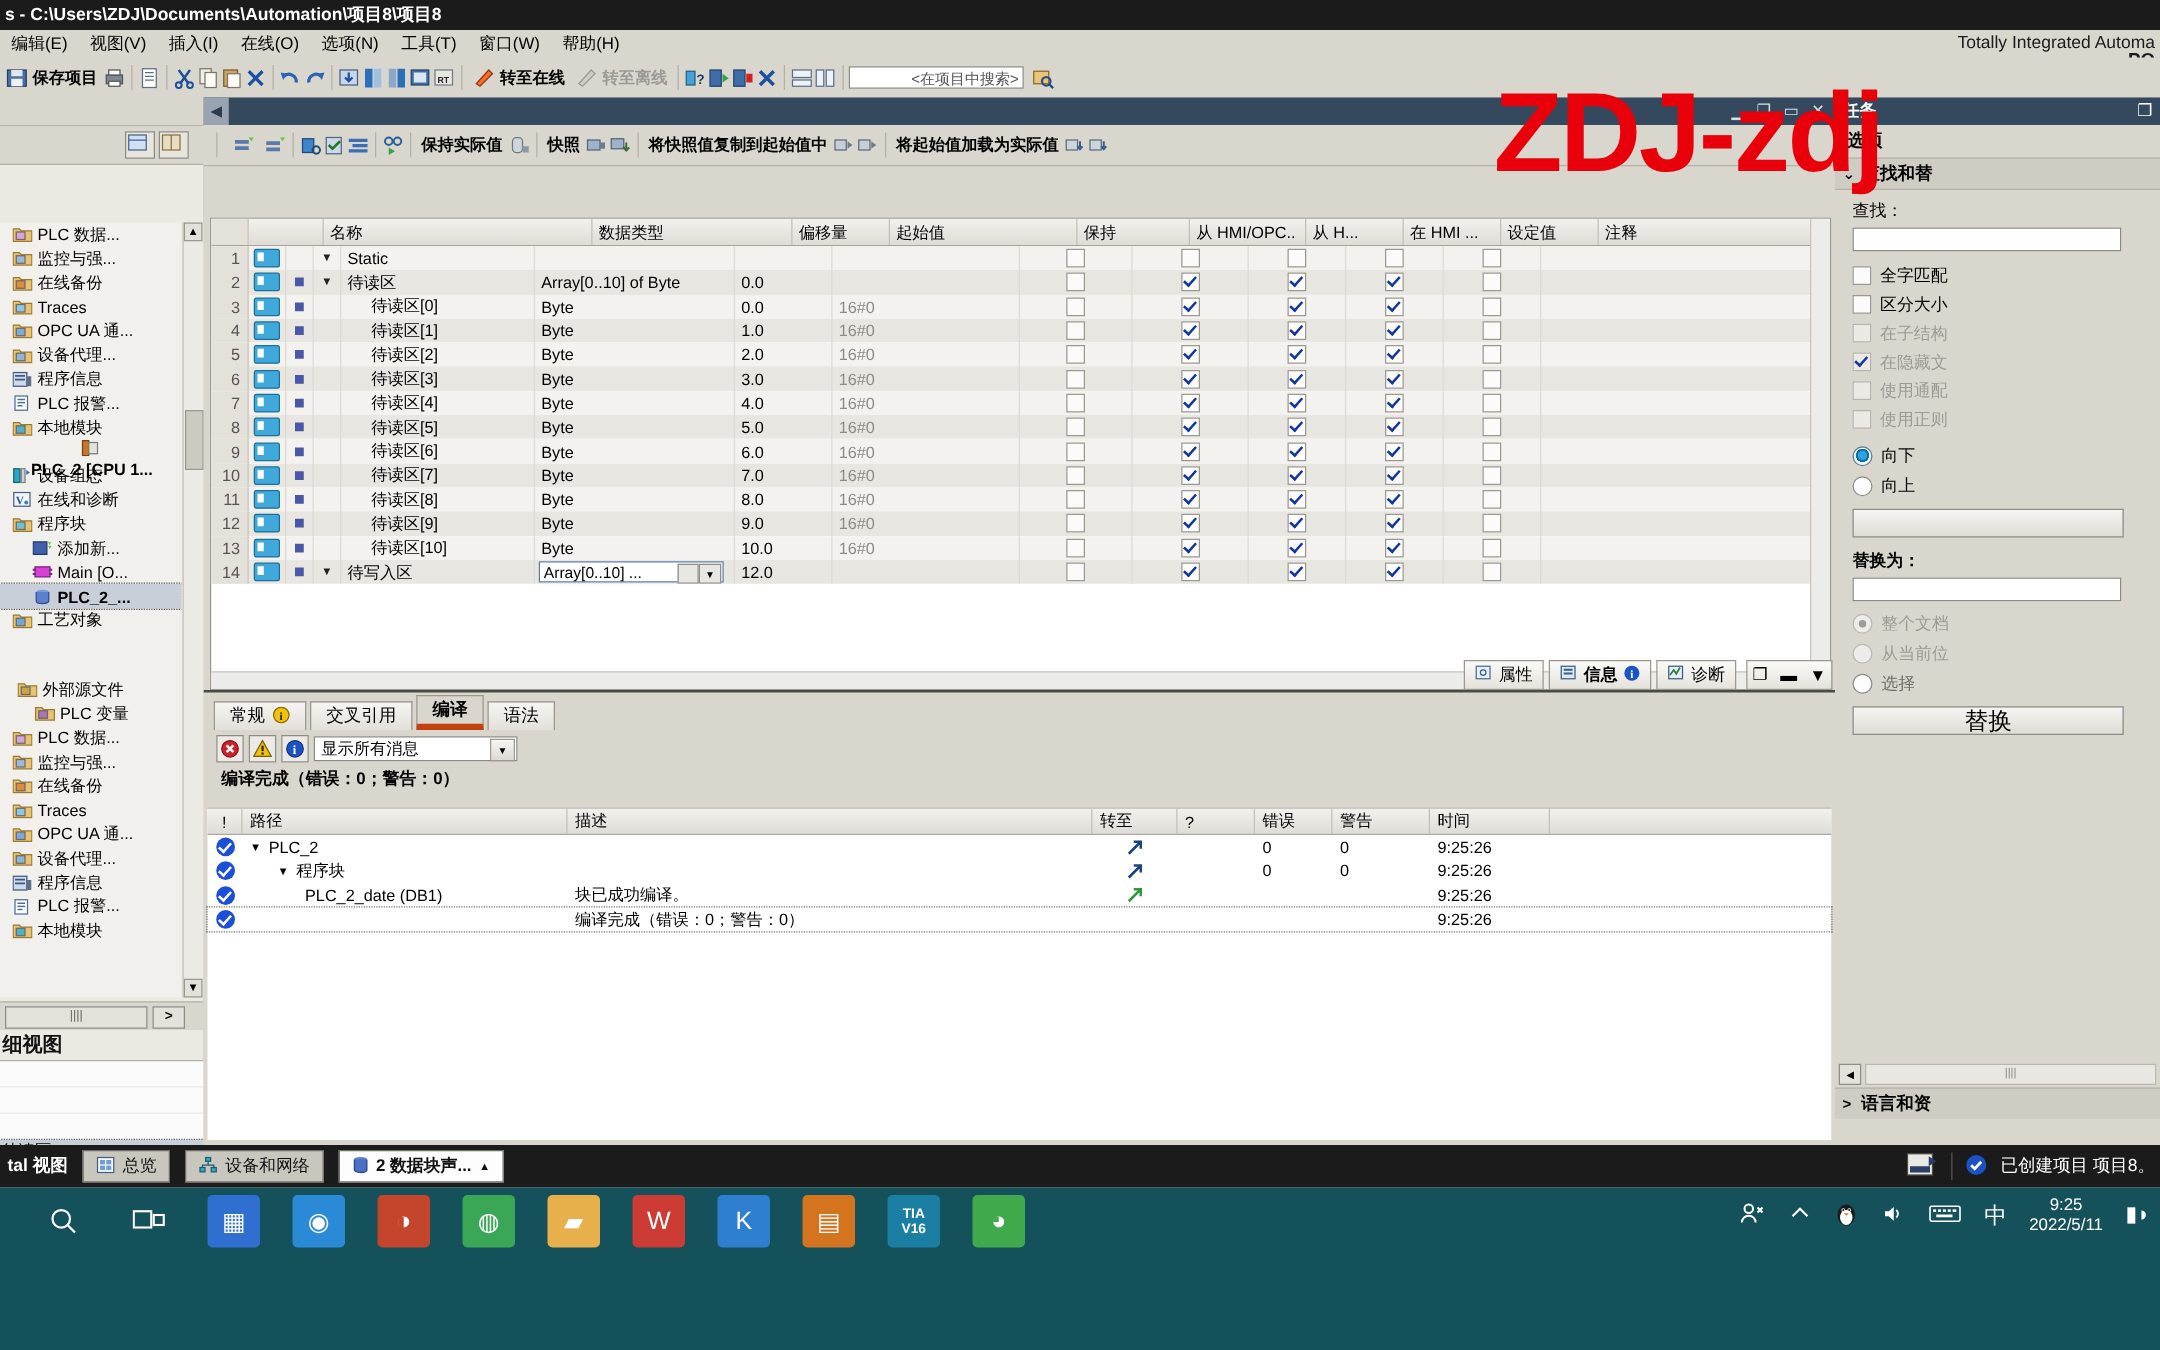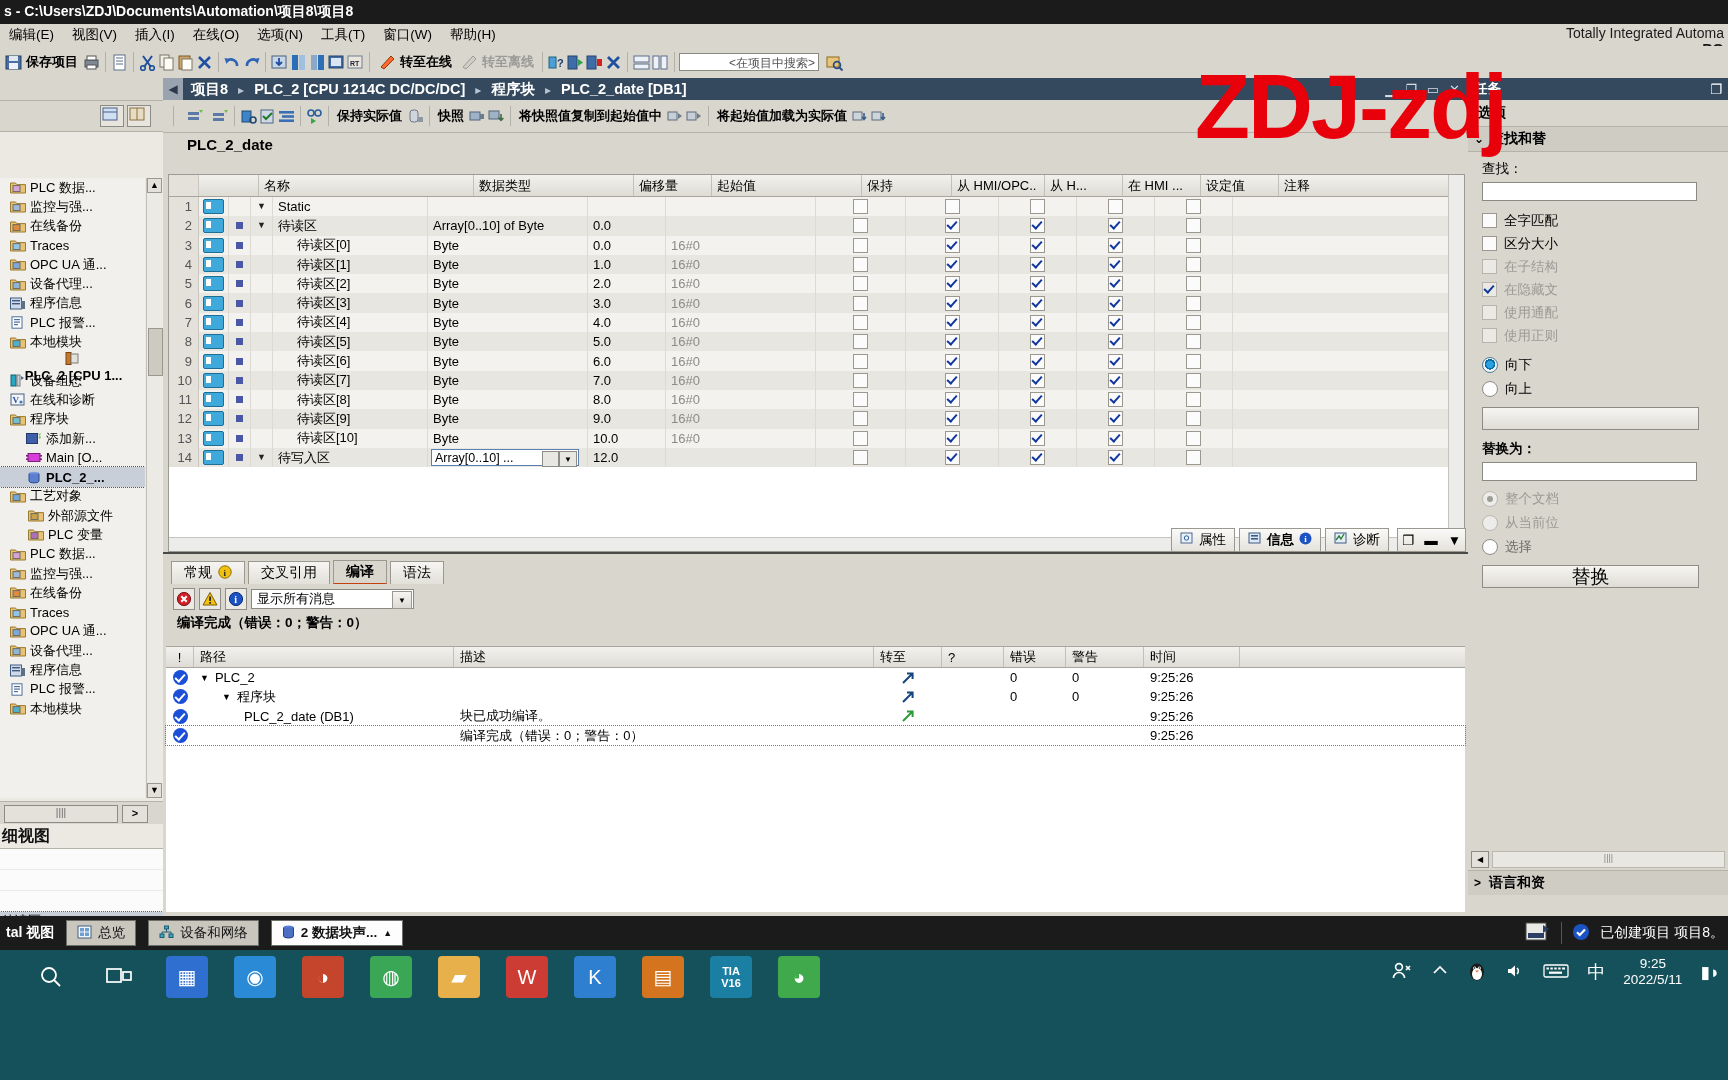--- a/index.html
+++ b/index.html
@@ -112,21 +112,21 @@
   .tbl-hs{position:absolute;left:0;bottom:0;height:13px;width:100%;background:#ececea;border-top:1px solid #c6c4bc;}
 
   
   .infopanel{position:absolute;left:0;top:474px;width:1305px;height:364px;background:#d9d6cd;border-top:2px solid #4a4a47;}
   .ip-toolrow{position:absolute;right:2px;top:-26px;height:24px;display:flex;align-items:center;gap:0px;}
   .ptab{height:22px;border:1px solid #9a988f;background:linear-gradient(#fafaf8,#e4e2db);display:flex;align-items:center;
     gap:5px;padding:0 8px;font-size:13.5px;margin-left:4px;}
   .tabs{display:flex;align-items:flex-end;height:26px;padding-left:8px;padding-top:4px;}
   .tab{height:22px;border:1px solid #9a988f;border-bottom:none;background:linear-gradient(#f6f5f2,#e2e0d9);
     display:flex;align-items:center;gap:6px;padding:0 12px;font-size:14px;margin-right:3px;}
-  .tab.active{background:#d9d6cd;font-weight:bold;border-bottom:1px solid #c2410c;}
+  .tab.active{background:#d9d6cd;font-weight:bold;border-bottom:5px solid #c2410c;}
   .msgbar{display:flex;align-items:center;gap:4px;padding:4px 0 0 10px;}
   .msg-ico{width:20px;height:20px;border:1px solid #8e8d87;background:#eceae4;display:flex;align-items:center;justify-content:center;}
   .msgsel{width:163px;height:20px;background:#fff;border:1px solid #8a8a84;font-size:13px;display:flex;align-items:center;
     padding-left:5px;position:relative;box-sizing:border-box;}
   .msgsel .arrow{position:absolute;right:1px;top:1px;width:18px;height:16px;background:linear-gradient(#f6f5f2,#dcdad3);
     border:1px solid #9a988f;display:flex;align-items:center;justify-content:center;font-size:8px;}
   .summary{padding:4px 0 2px 14px;font-size:13.5px;font-weight:bold;}
   .mtbl{position:absolute;left:3px;top:92px;width:1299px;height:265px;background:#fff;border-top:1px solid #a7a59d;}
   .mhead{display:flex;height:20px;background:linear-gradient(#f2f1ee,#dedcd5);border-bottom:1px solid #a7a59d;font-size:13px;}
   .mhead div{border-right:1px solid #c2c0b8;box-sizing:border-box;display:flex;align-items:center;padding-left:6px;}
@@ -513,21 +513,21 @@
             </svg></span>
           <span>PLC_2_...</span>
         </div>
         <div class="trow" style="padding-left: 10px;">
           <span class="tfold"><svg width="16" height="13" viewBox="0 0 16 13">
               <path d="M0.5 2 h5 l1.3 1.6 h8.7 v8.4 h-15 z" fill="#e8c373" stroke="#9a7a2c"></path>
               <rect x="3" y="4.6" width="7" height="6" fill="#6fa8d8" stroke="#6a6a66"></rect>
             </svg></span>
           <span>工艺对象</span>
         </div>
-        <div class="trow" style="padding-left: 28px;">
+        <div class="trow" style="padding-left: 14px; margin-top: 36px;">
           <span class="tfold"><svg width="16" height="13" viewBox="0 0 16 13">
               <path d="M0.5 2 h5 l1.3 1.6 h8.7 v8.4 h-15 z" fill="#e8c373" stroke="#9a7a2c"></path>
               <rect x="3" y="4.6" width="7" height="6" fill="#c9a24a" stroke="#6a6a66"></rect>
             </svg></span>
           <span>外部源文件</span>
         </div>
         <div class="trow" style="padding-left: 28px;">
           <span class="tfold"><svg width="16" height="13" viewBox="0 0 16 13">
               <path d="M0.5 2 h5 l1.3 1.6 h8.7 v8.4 h-15 z" fill="#e8c373" stroke="#9a7a2c"></path>
               <rect x="3" y="4.6" width="7" height="6" fill="#b06fb8" stroke="#6a6a66"></rect>
@@ -619,29 +619,20 @@
       <div class="r"></div>
       <div class="r hi"><span>待读区</span></div>
 
     </div>
 
   </div>
 
   <div class="editor">
     <div class="ed-title">
       <div class="ed-back">◀</div>
-      <div class="crumbs">
-        <span>项目8</span>
-        <span class="sep2">▸</span>
-        <span>PLC_2 [CPU 1214C DC/DC/DC]</span>
-        <span class="sep2">▸</span>
-        <span>程序块</span>
-        <span class="sep2">▸</span>
-        <span>PLC_2_date [DB1]</span>
-      </div>
       <div class="win-btns">
         <span>▁</span>
         <span>❐</span>
         <span>▭</span>
         <span>✕</span>
       </div>
     </div>
 
     <div class="ed-toolbar">
       <span class="sep" style="margin-left:10px"></span>
@@ -740,21 +731,20 @@
           </svg>
       </span>
       <span class="ico">
         <svg width="19" height="19" viewBox="0 0 19 19">
             <rect x="2" y="5" width="9" height="8" fill="#ccd5de" stroke="#5d6b7a"></rect>
             <path d="M13 6 l0 6 m-2 -2 l2 2.4 l2 -2.4" stroke="#3a5f8f" stroke-width="1.6" fill="none"></path>
           </svg>
       </span>
     </div>
 
-    <div class="ed-name">PLC_2_date</div>
 
     <div class="tbl">
       <div class="tbl-head">
         <div class="c-num" style="border-right:1px solid #c2c0b8"></div>
         <div class="hd-ico"></div>
         <div class="hd-name">名称</div>
         <div class="c-type">数据类型</div>
         <div class="c-off">偏移量</div>
         <div class="c-start" style="color:#000">起始值</div>
         <div class="c-keep" style="justify-content:flex-start;padding-left:5px !important">保持</div>

